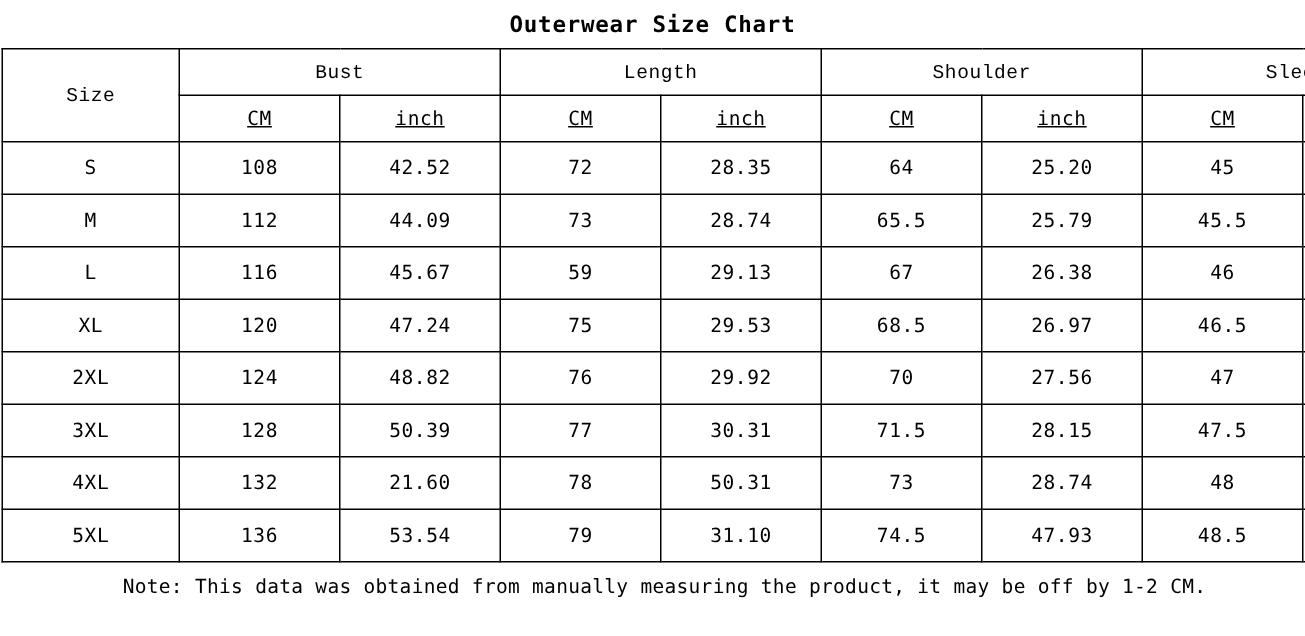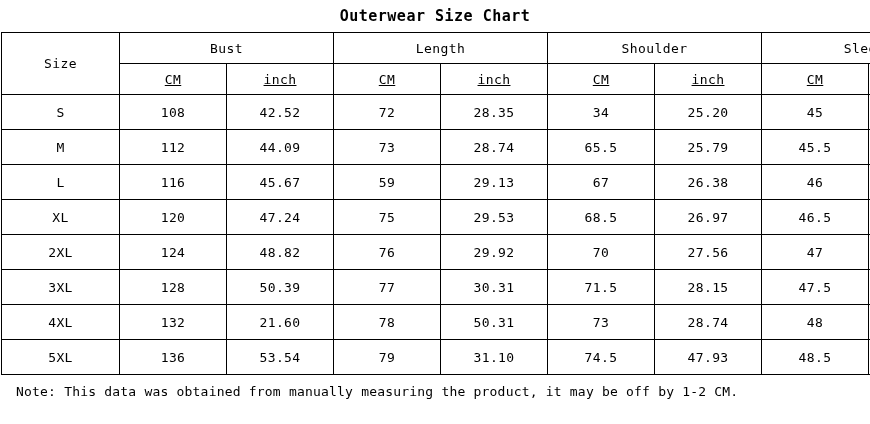--- a/index.html
+++ b/index.html
@@ -42,33 +42,35 @@
     vertical-align: middle;
     font-size: 13px;
     font-weight: normal;
     font-family: "DejaVu Sans Mono", "Liberation Mono", monospace;
     padding: 0;
     height: 34px;
     letter-spacing: 0.4px;
   }
   table.size-chart tr.header-top th {
     height: 30px;
+    font-family: Liberation Mono, monospace;
   }
   table.size-chart tr.header-sub th {
     height: 30px;
     text-decoration: underline;
   }
   .col-size { width: 118px; }
   .col-val  { width: 107px; }
   .note {
     font-size: 13px;
     padding-top: 9px;
     padding-left: 16px;
     letter-spacing: 0.2px;
     font-family: "DejaVu Sans Mono", "Liberation Mono", monospace;
+    text-align: center;
   }
 </style>
 </head>
 <body>
 
 <div class="page">
 
   <div class="title">Outerwear Size Chart</div>
 
   <table class="size-chart">
@@ -102,21 +104,21 @@
         <th>inch</th>
       </tr>
     </thead>
     <tbody>
       <tr>
         <td>S</td>
         <td>108</td>
         <td>42.52</td>
         <td>72</td>
         <td>28.35</td>
-        <td>34</td>
+        <td>64</td>
         <td>25.20</td>
         <td>45</td>
         <td>17.72</td>
       </tr>
       <tr>
         <td>M</td>
         <td>112</td>
         <td>44.09</td>
         <td>73</td>
         <td>28.74</td>

